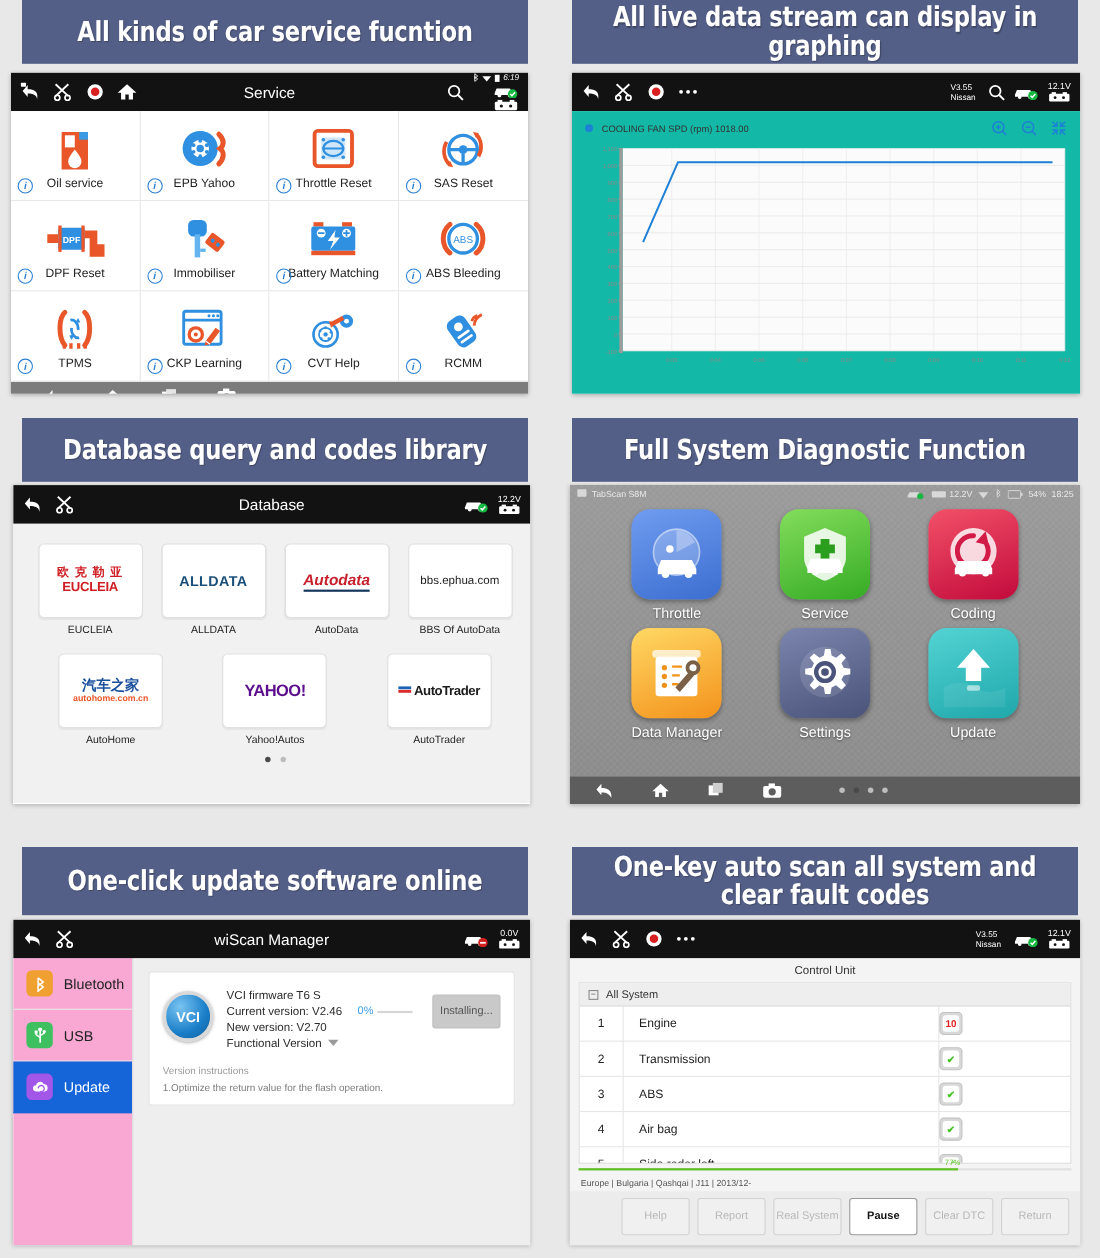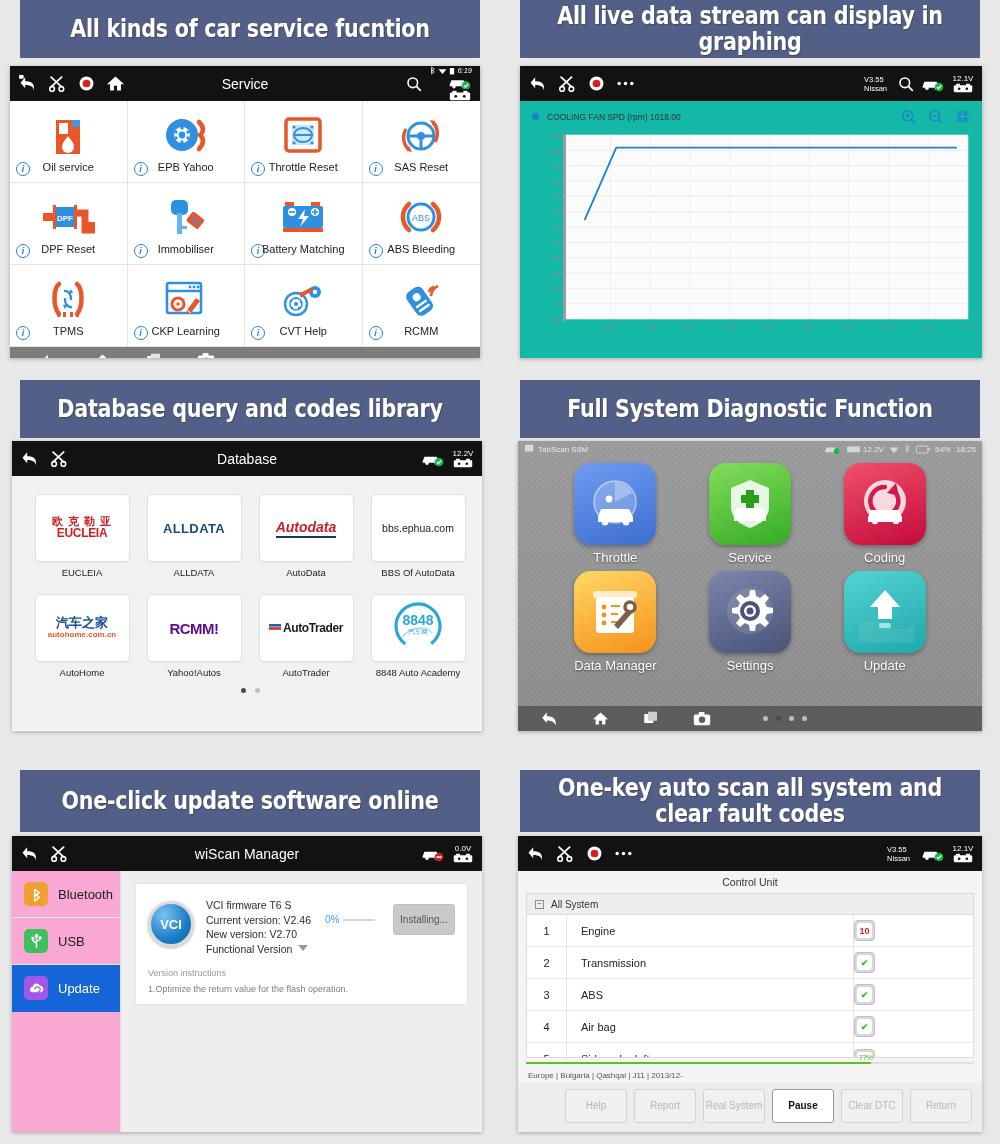--- a/index.html
+++ b/index.html
@@ -734,48 +734,35 @@
           <div class="db-card">
             <div style="text-align:center;line-height:1.1;">
               <div style="color:#1a4f9c;font-size:13px;font-weight:bold;">汽车之家</div>
               <div style="color:#e8562a;font-size:8px;font-weight:bold;">autohome.com.cn</div>
             </div>
           </div>
           <div class="db-lbl">AutoHome</div>
         </div>
         <div class="db-item">
           <div class="db-card">
-            <div style="color:#5b0d8c;font-size:15px;font-weight:bold;letter-spacing:-0.5px;">RCMM!</div>
+            <div style="color:#5b0d8c;font-size:15px;font-weight:bold;letter-spacing:-0.5px;">YAHOO!</div>
           </div>
           <div class="db-lbl">Yahoo!Autos</div>
         </div>
         <div class="db-item">
           <div class="db-card">
             <div style="display:flex;align-items:center;gap:2px;">
               <svg width="12" height="12" viewBox="0 0 12 12">
                   <rect x="0" y="2" width="12" height="2.6" fill="#1b64b5"></rect>
                   <rect x="0" y="5.2" width="12" height="2.6" fill="#d92b2b"></rect>
                 </svg>
               <span style="color:#1c1c1c;font-size:12px;font-weight:bold;letter-spacing:-0.4px;">AutoTrader</span>
             </div>
           </div>
           <div class="db-lbl">AutoTrader</div>
-        </div>
-        <div class="db-item">
-          <div class="db-card">
-            <div style="position:relative;width:58px;height:58px;display:flex;flex-direction:column;align-items:center;justify-content:center;">
-              <svg width="58" height="58" viewBox="0 0 58 58" style="position:absolute;left:0;top:0;">
-                <circle cx="29" cy="27" r="22" fill="none" stroke="#29a8d8" stroke-width="3.2" stroke-dasharray="110 30" transform="rotate(125 29 27)"></circle>
-                <path d="M13 38 q8 -9 18 -9 q8 0 12 5" stroke="#b9e3f2" stroke-width="2" fill="none"></path>
-              </svg>
-              <div style="color:#29a8d8;font-size:14px;font-weight:bold;z-index:1;margin-top:-7px;">8848</div>
-              <div style="color:#29a8d8;font-size:6.5px;z-index:1;">汽车网</div>
-            </div>
-          </div>
-          <div class="db-lbl">8848 Auto Academy</div>
         </div>
       </div>
 
       <div class="db-dots">
         <i class="dot on"></i>
         <i class="dot"></i>
       </div>
     </div>
   </div>
 

